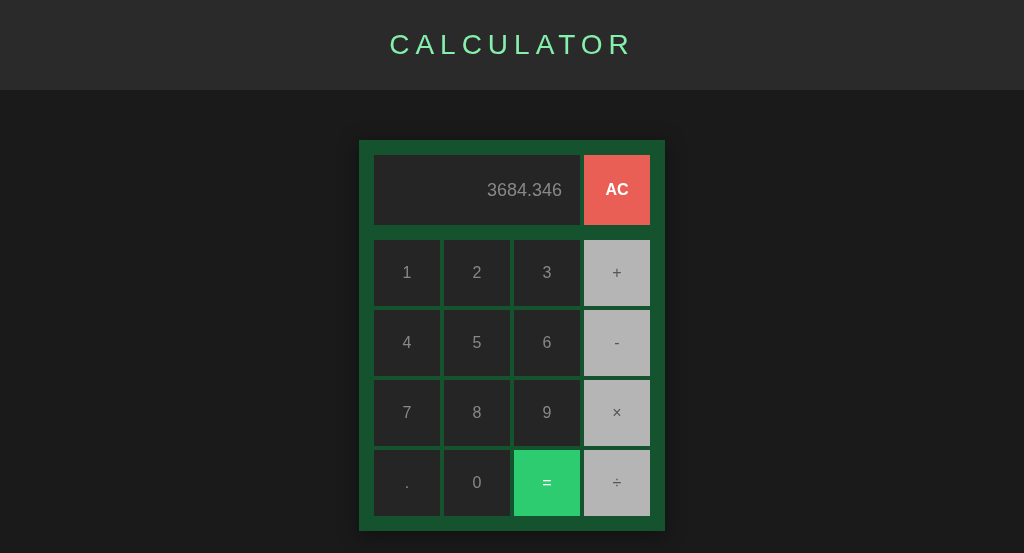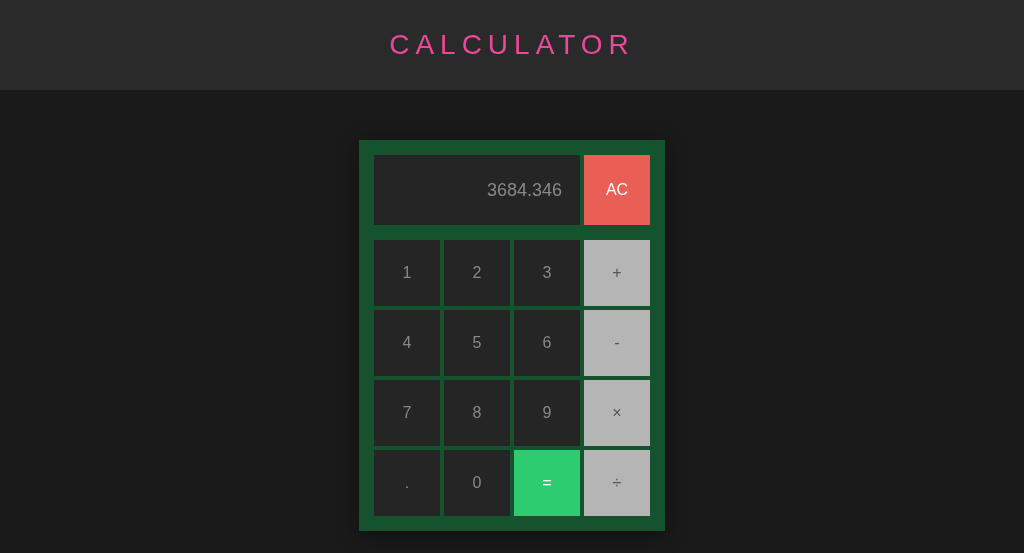--- a/index.html
+++ b/index.html
@@ -15,21 +15,21 @@
       overflow: hidden;
     }
     .header {
       background-color: #2a2a2a;
       height: 90px;
       display: flex;
       align-items: center;
       justify-content: center;
     }
     .header-title {
-      color: #ec4899;
+      color: #86efac;
       font-size: 28px;
       font-weight: 200;
       letter-spacing: 6px;
     }
     .calculator-container {
       display: flex;
       justify-content: center;
       padding-top: 50px;
     }
     .calculator {
@@ -56,21 +56,21 @@
     }
     .btn-ac {
       width: 66px;
       height: 70px;
       background-color: #e95f55;
       color: #fff;
       border: none;
       font-size: 16px;
       cursor: pointer;
       margin-left: 4px;
-      font-weight: 400;
+      font-weight: 700;
     }
     .button-grid {
       display: grid;
       grid-template-columns: repeat(4, 66px);
       grid-gap: 4px;
     }
     .btn {
       height: 66px;
       border: none;
       font-size: 16px;

